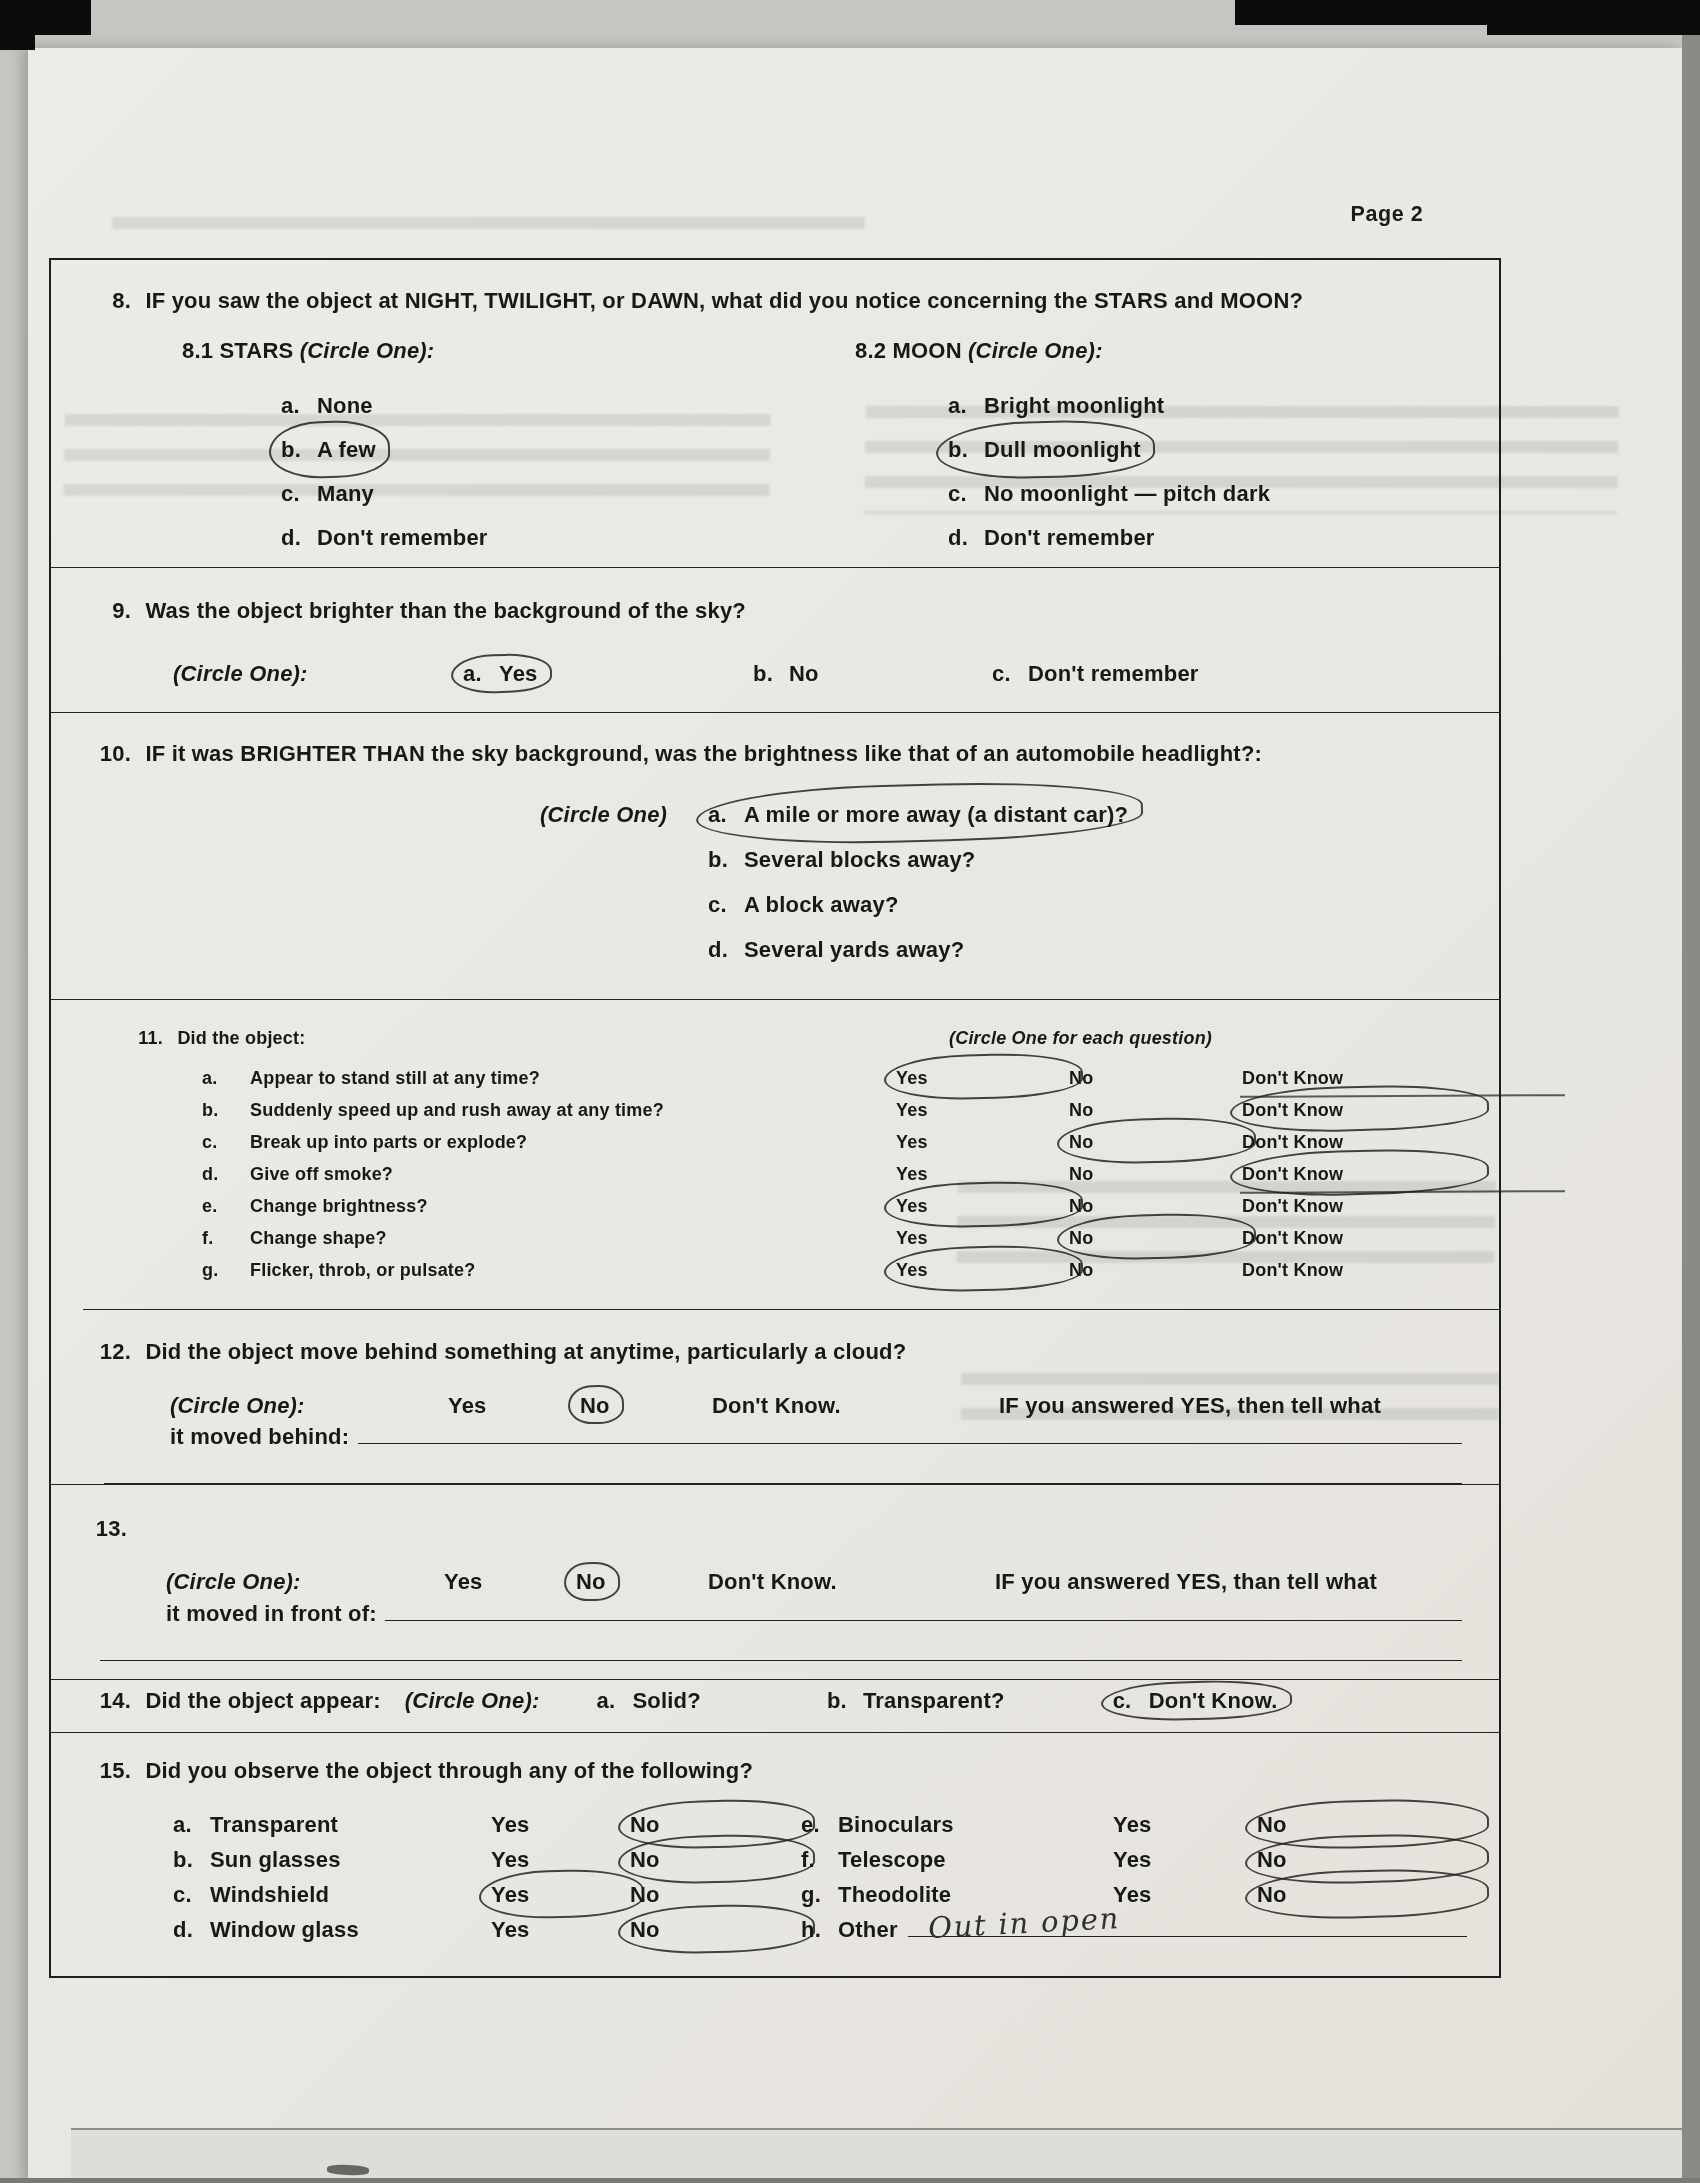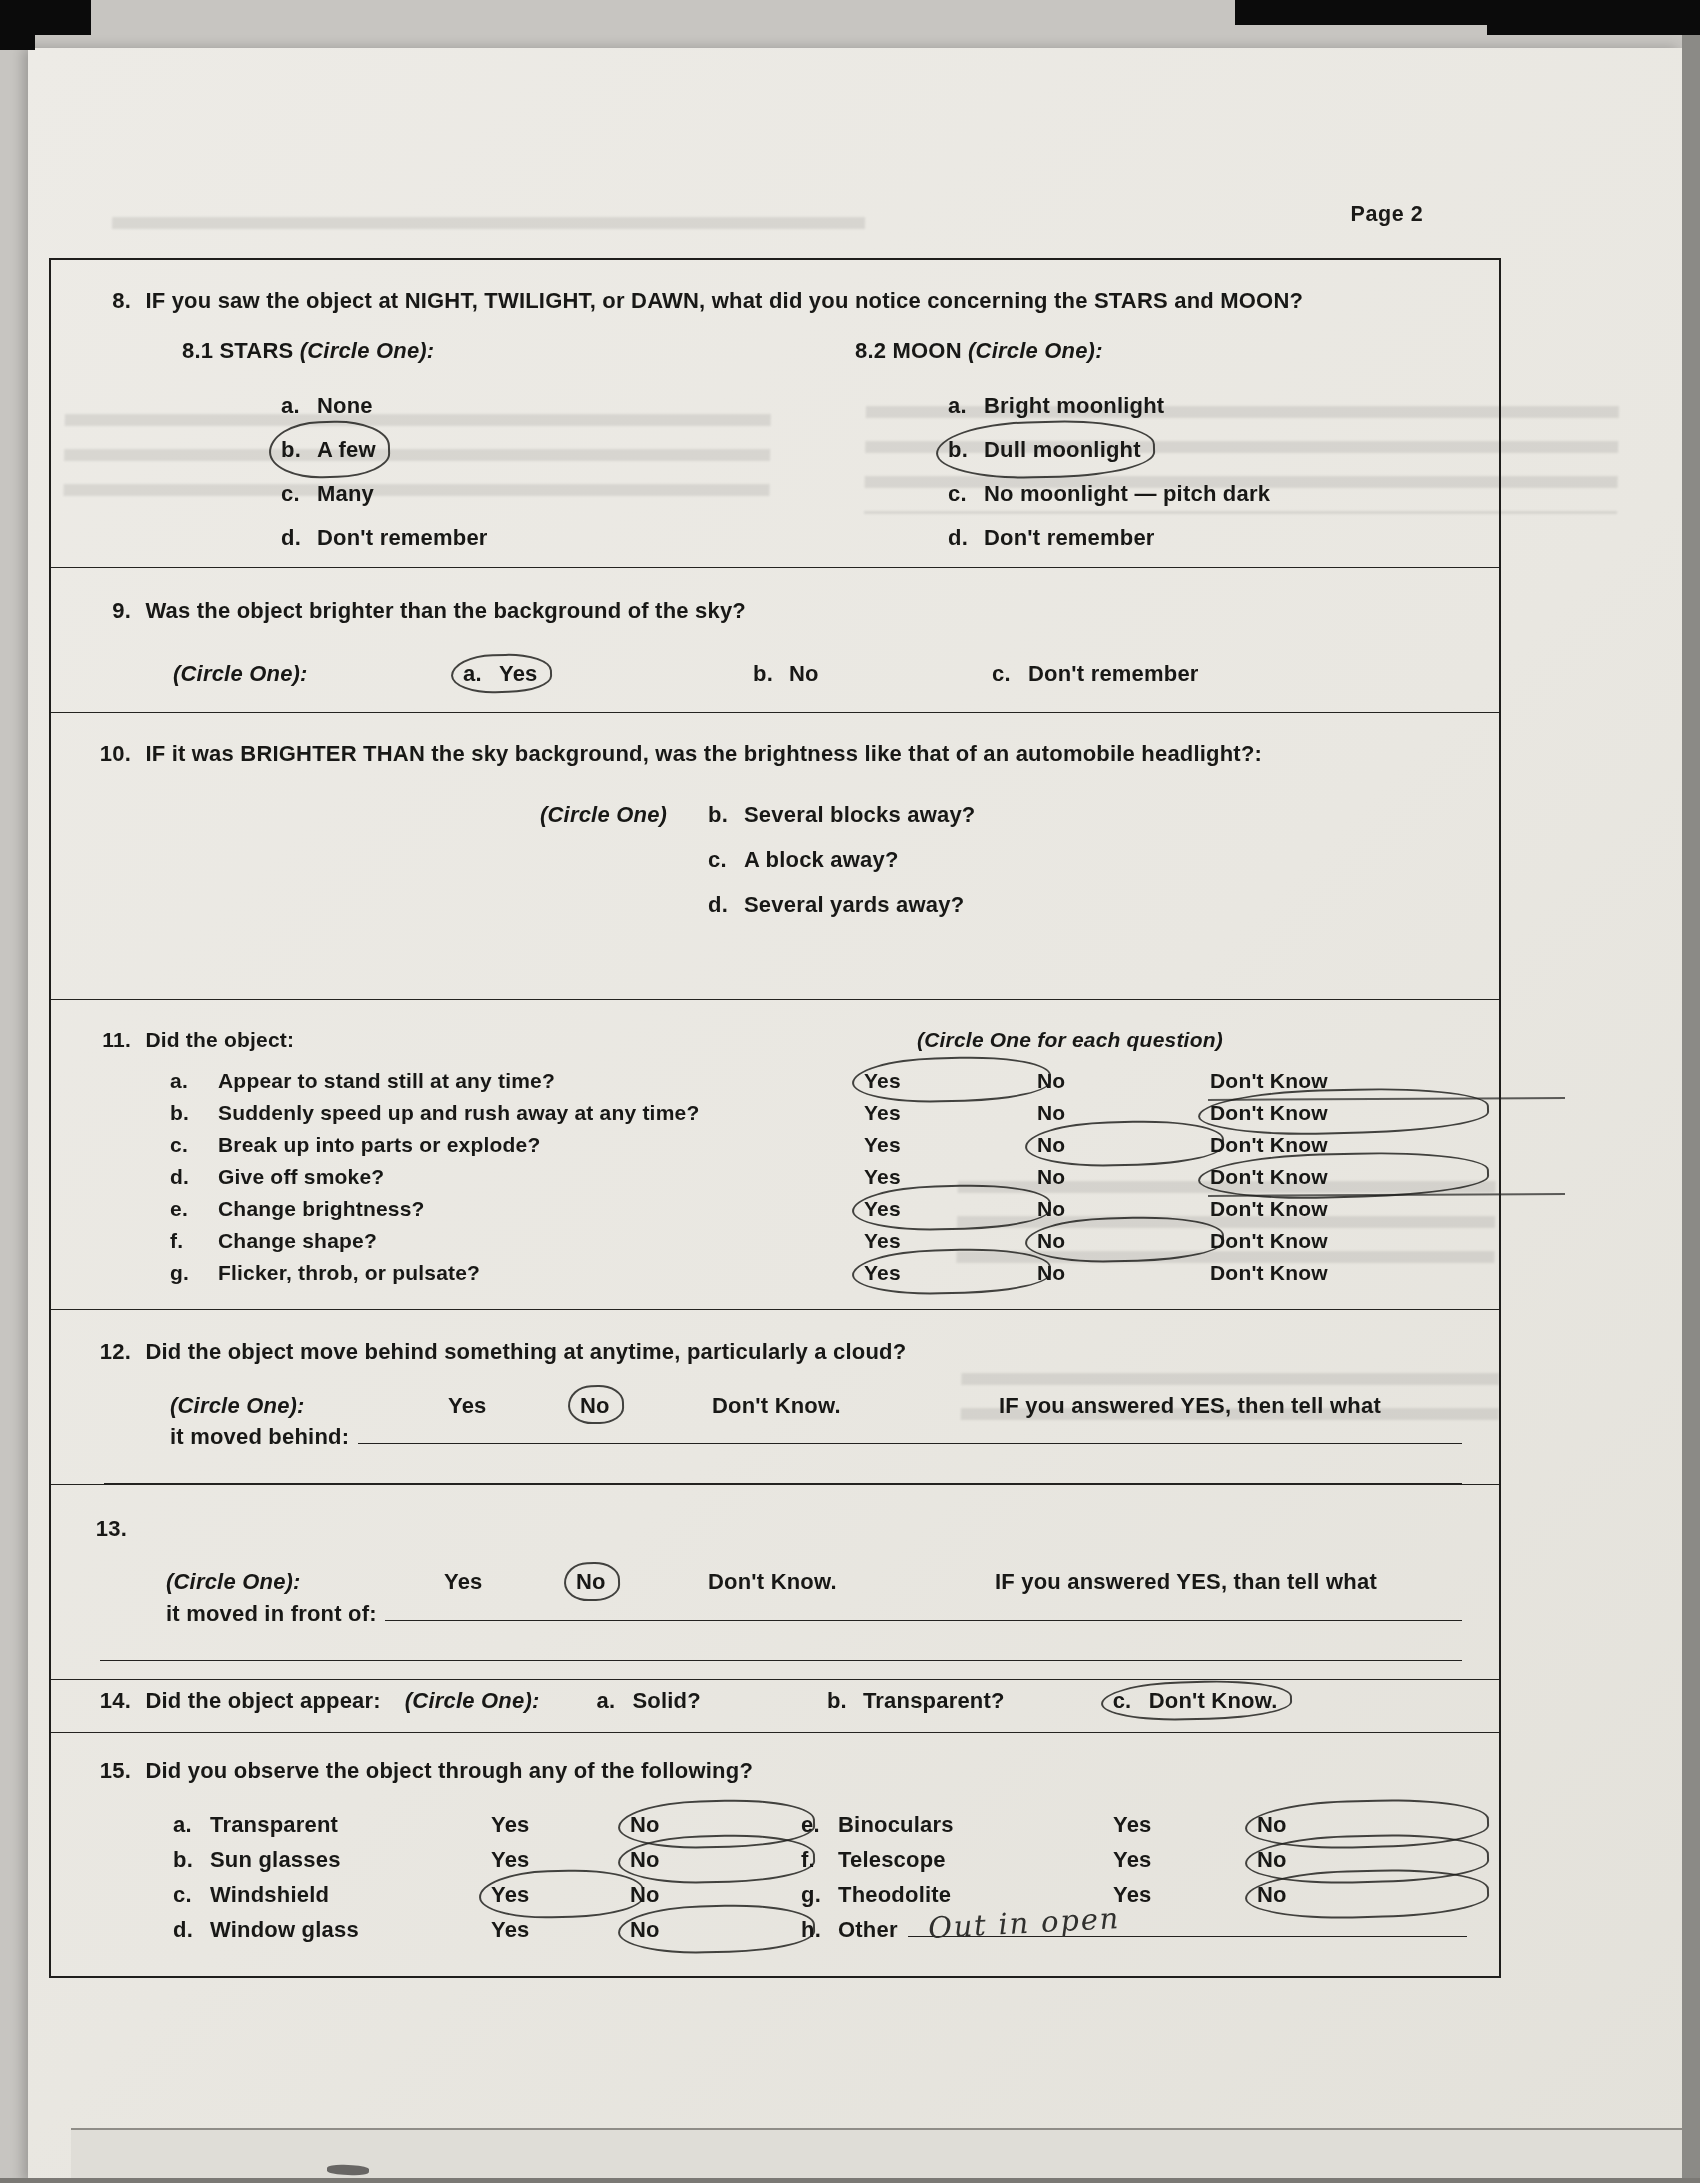--- a/index.html
+++ b/index.html
@@ -80,21 +80,21 @@
   .q9-o1 { width:290px; flex:none; }
   .q9-o2 { width:239px; flex:none; }
 
   
   .sec-q10 { min-height:287px; padding:27.5px 24px 0 35px; }
   .q10rows { margin-top:25px; }
   .q10row { padding-left:622px; line-height:45px; position:relative; }
   .q10row .inst { position:absolute; left:454px; top:0; }
 
   
-  .sec-q11 { min-height:310px; padding:27.5px 24px 0 35px; font-size:21px; }
+  .sec-q11 { min-height:310px; padding:27.5px 24px 0 35px; font-size:18px;margin-left:32px; }
   .q11head { position:relative; }
   .q11inst { position:absolute; left:831px; top:0; }
   .q11grid { margin-top:13px; padding-left:84px; }
   .q11row { display:grid; grid-template-columns:48px 646px 173px 173px auto;
     line-height:32px; align-items:baseline; }
 
   
   .sec-q12 { min-height:172px; padding:29px 24px 0 35px; }
   .sec-q13 { min-height:195px; padding:31px 24px 0 31px; }
   .ansrow { margin-top:27.5px; padding-left:84px; display:flex; align-items:baseline; }
@@ -195,20 +195,21 @@
       </section>
 
       <section class="sec sec-q10">
         <div class="qhead">
           <span class="qnum">10.</span>
           <span class="qtext">IF it was BRIGHTER THAN the sky background, was the brightness like that of an automobile headlight?:</span>
         </div>
         <div class="q10rows">
           <div class="q10row first">
             <span class="inst">(Circle One)</span>
+            <span class="optwrap circled"><span class="letter">a.</span><span class="lab">A mile or more away (a distant car)?</span></span>
           </div>
           <div class="q10row"><span class="optwrap"><span class="letter">b.</span><span class="lab">Several blocks away?</span></span></div>
           <div class="q10row"><span class="optwrap"><span class="letter">c.</span><span class="lab">A block away?</span></span></div>
           <div class="q10row"><span class="optwrap"><span class="letter">d.</span><span class="lab">Several yards away?</span></span></div>
         </div>
       </section>
 
       <section class="sec sec-q11">
         <div class="q11head qhead">
           <span class="qnum">11.</span>

